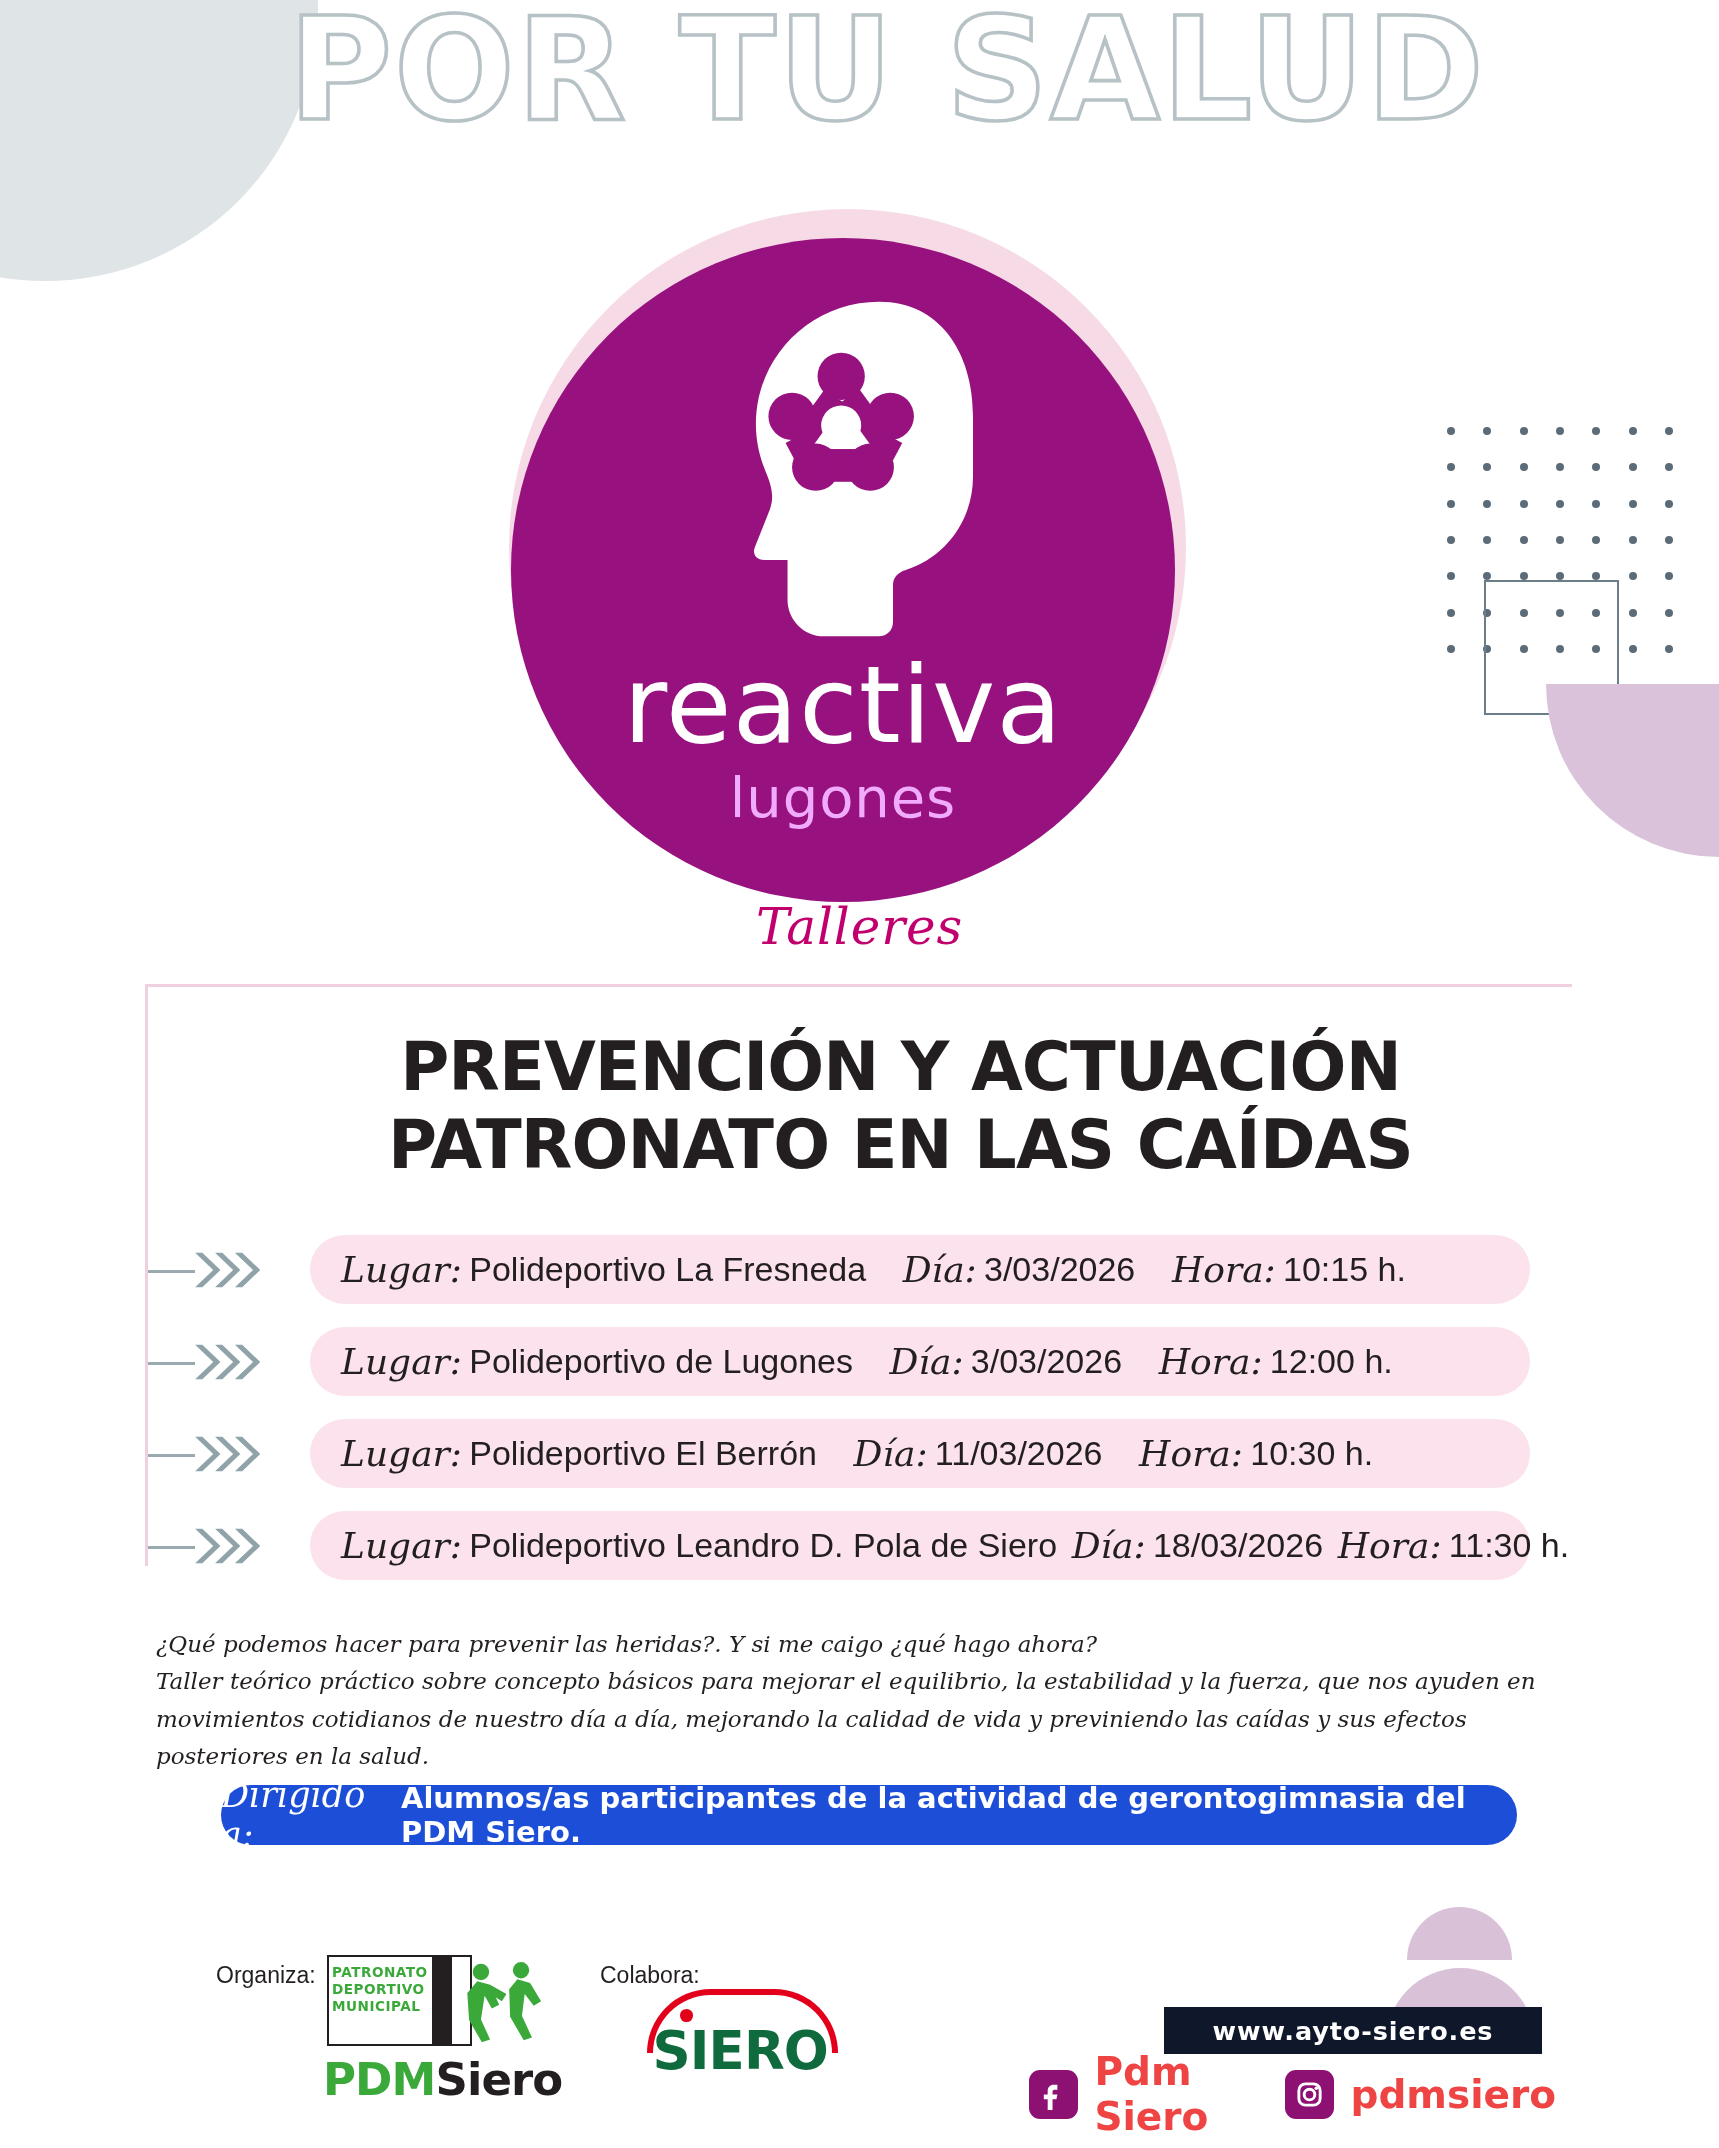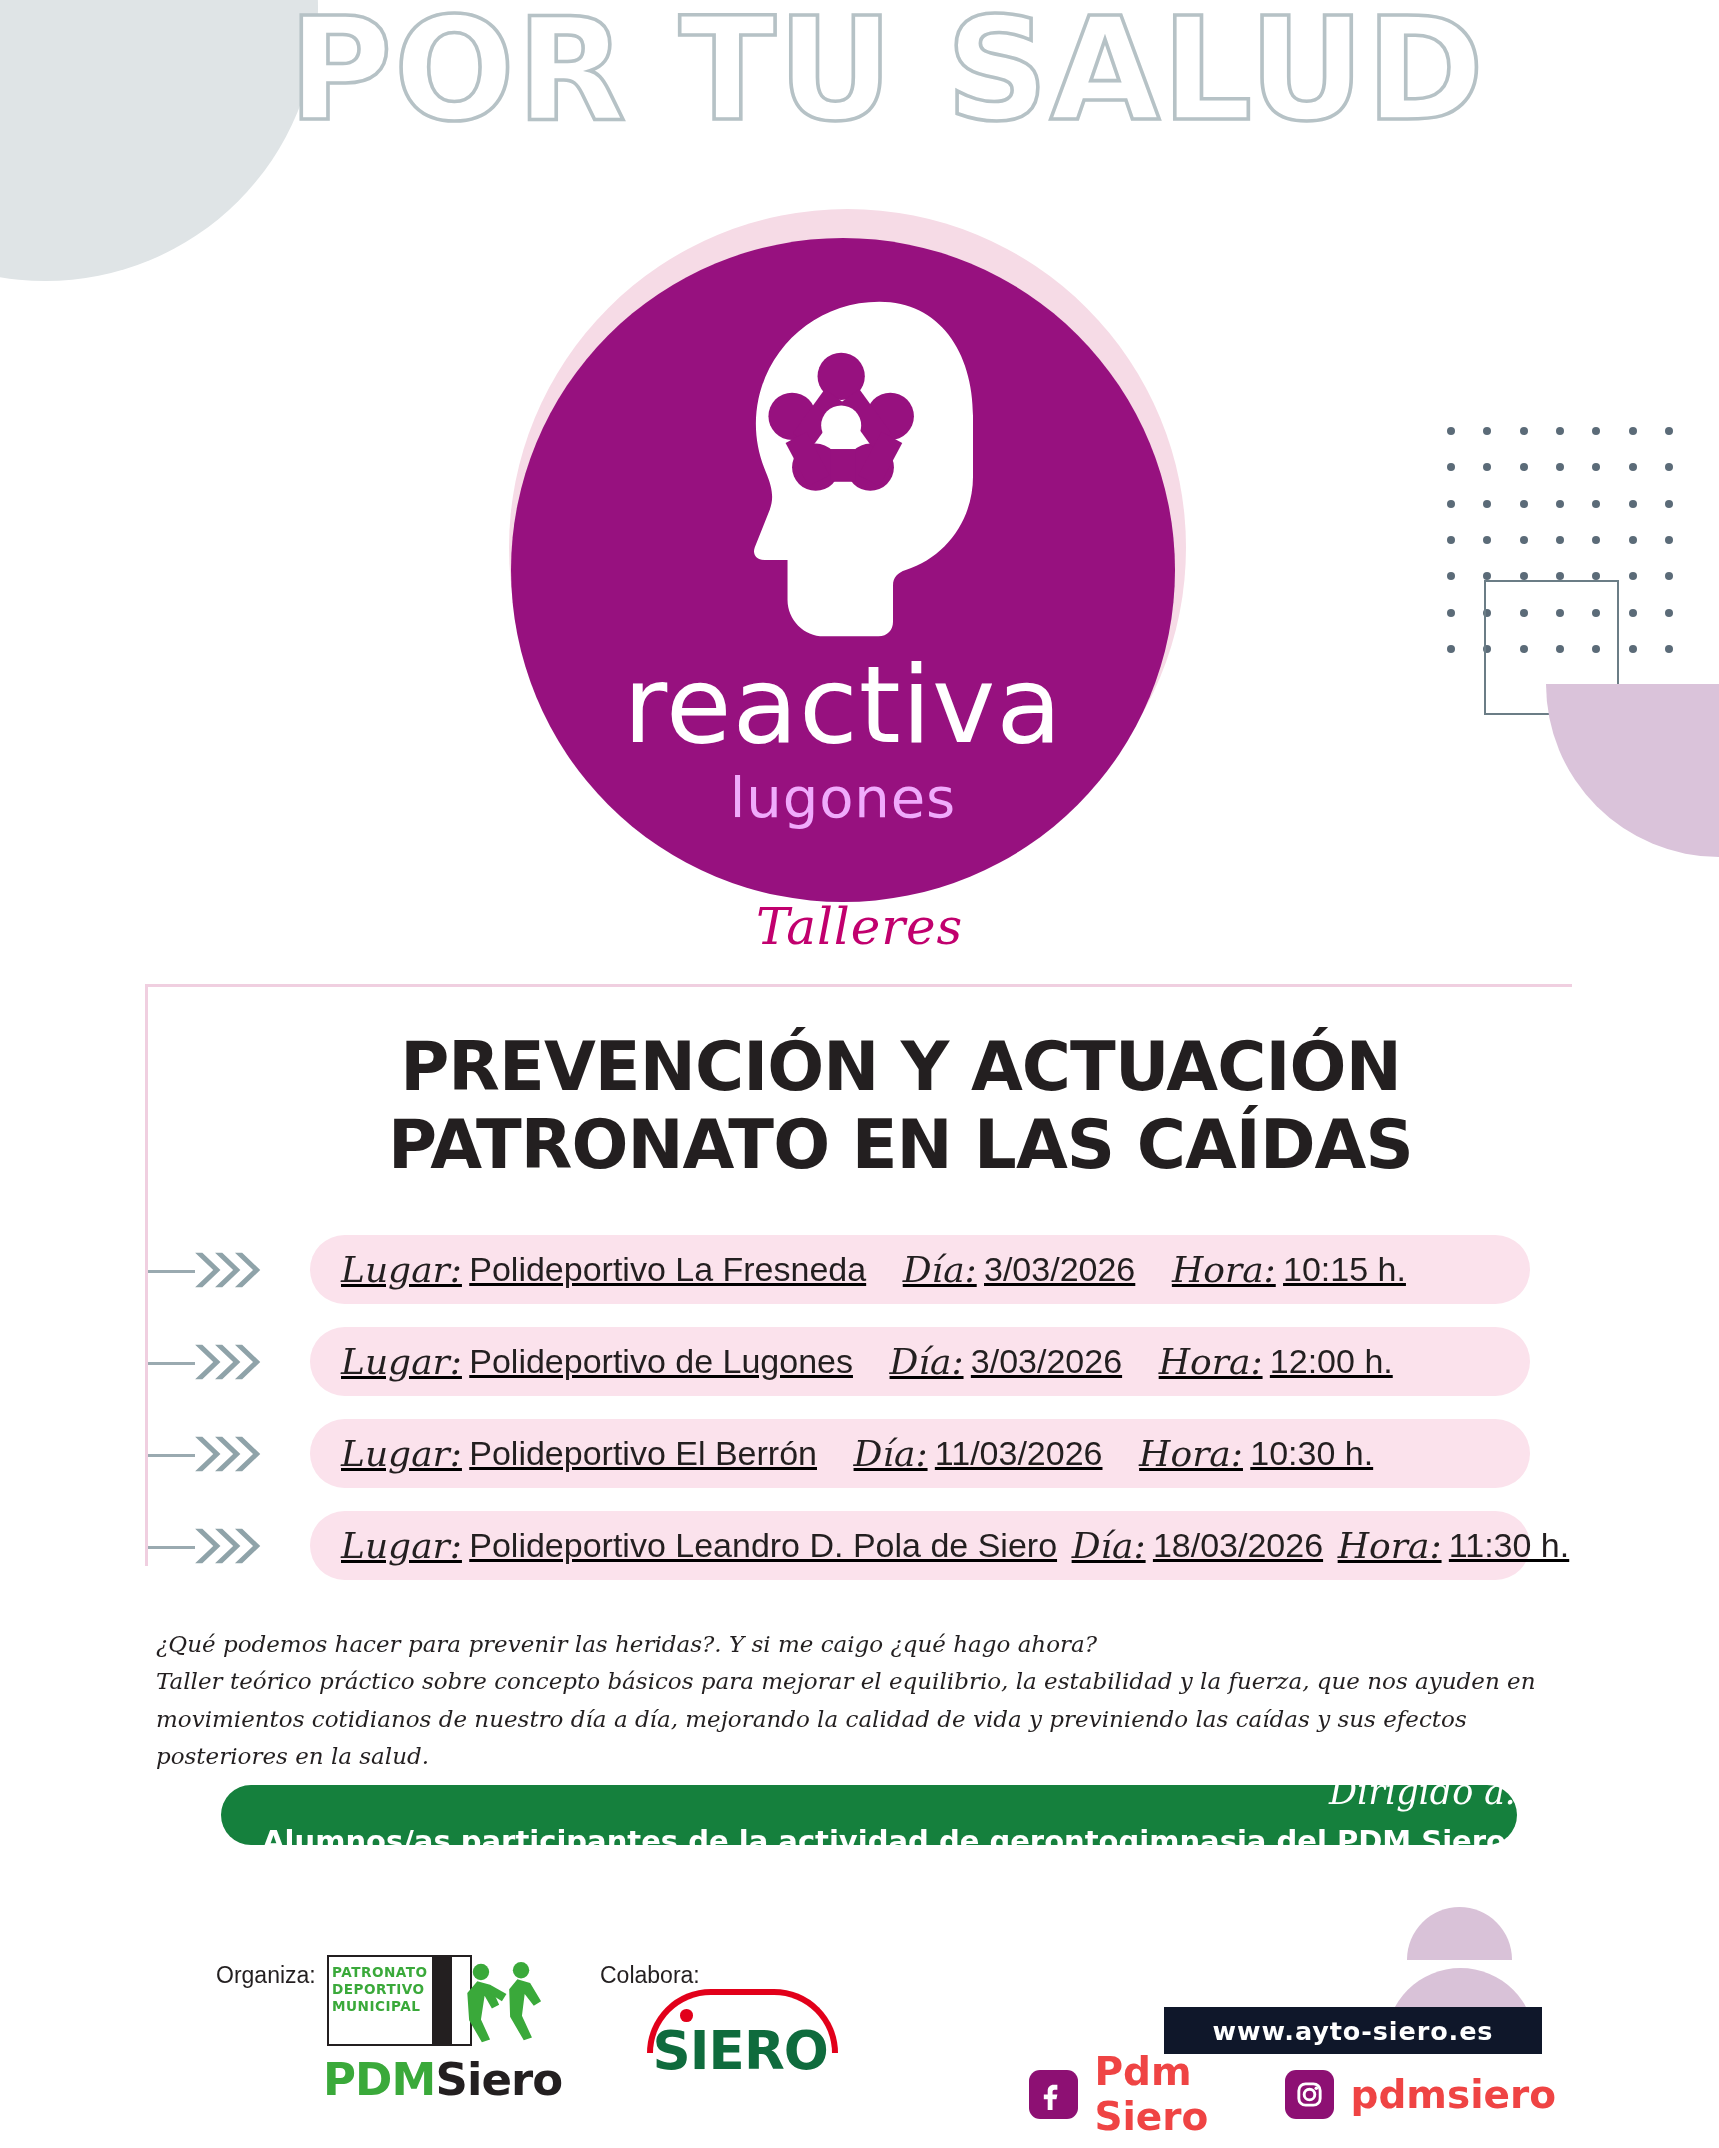--- a/index.html
+++ b/index.html
@@ -199,21 +199,20 @@
     left: 162px; top: 0;
     height: 69px;
     width: 1220px;
     background: #fbe2ec;
     border-radius: 36px;
     display: flex;
     align-items: center;
     padding-left: 31px;
     gap: 7.3px;
     white-space: nowrap;
-    text-decoration: underline;
   }
   .lbl {
     font-family: "DejaVu Serif", serif;
     font-style: italic;
     font-size: 36px;
     color: #231f20;
   }
   .val {
     font-family: "Liberation Sans", sans-serif;
     font-size: 34px;
@@ -231,28 +230,27 @@
     font-size: 23px;
     line-height: 1.62;
     color: #231f20;
   }
 
   
   .dirigido {
     position: absolute;
     left: 221px; top: 1785px;
     width: 1296px; height: 60px;
-    background: #15803d;
+    background: #1d4ed8;
     border-radius: 30px;
     display: flex;
-    align-items: flex-end;
+    align-items: center;
     justify-content: center;
     gap: 12.7px;
     color: #ffffff;
-    flex-direction: column;
   }
   .dirigido .d-lbl {
     font-family: "DejaVu Serif", serif;
     font-style: italic;
     font-size: 35px;
   }
   .dirigido .d-val {
     font-family: "DejaVu Sans", sans-serif;
     font-weight: bold;
     font-size: 29px;

